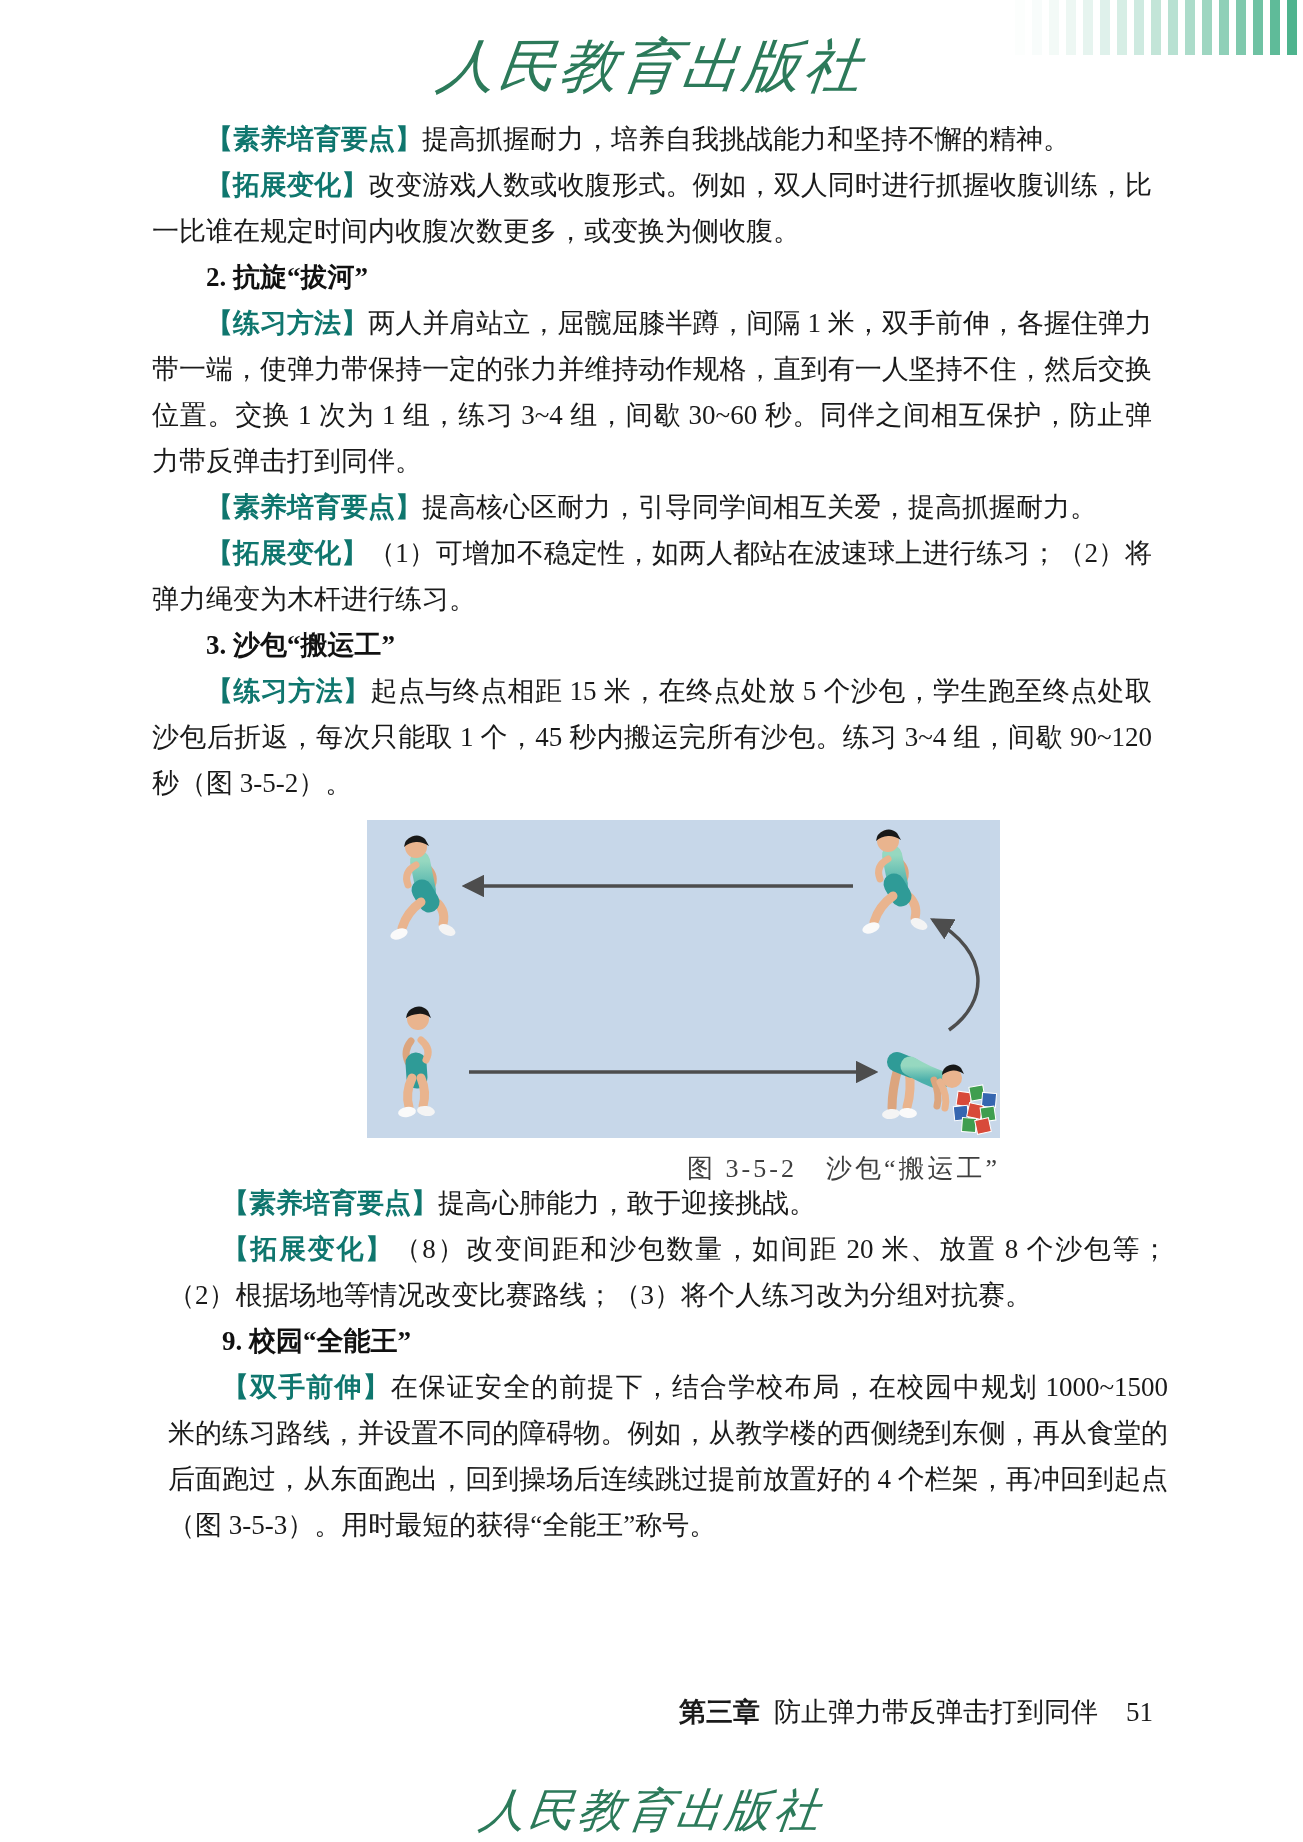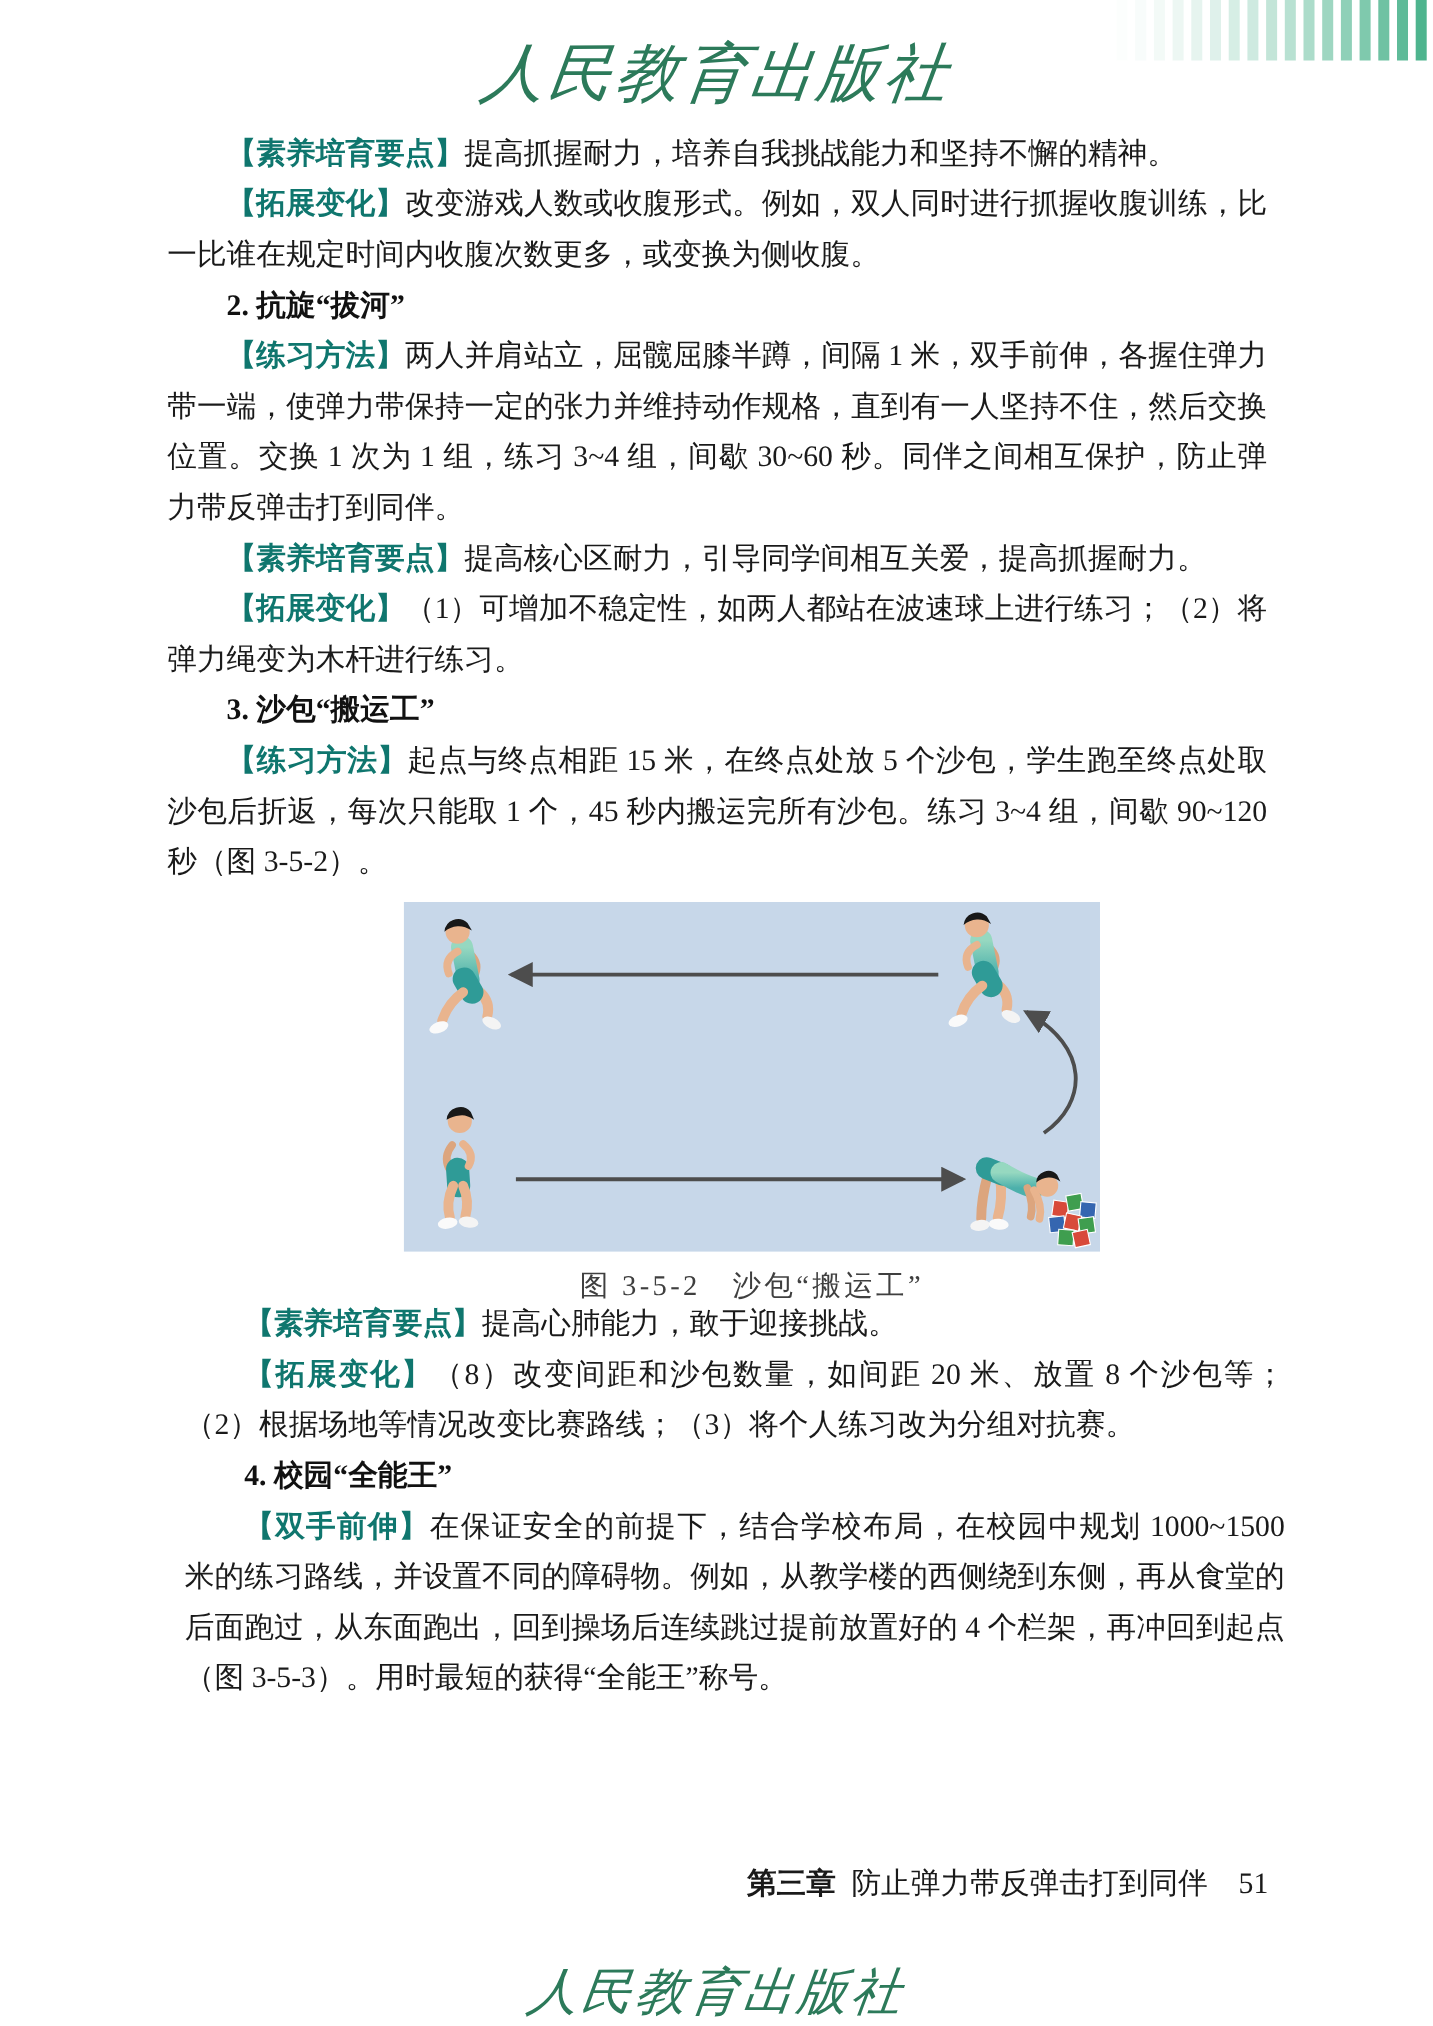--- a/index.html
+++ b/index.html
@@ -18,21 +18,21 @@
   .bars i{display:block;width:10px;height:55px;background:#4eb48e;}
   
   .content{position:absolute;left:152px;width:1000px;font-size:27px;line-height:46px;
            text-align:justify;}
   .block1{top:116px;}
   .block2{top:1180px;margin-left:16px;}
   .content p{margin:0;text-indent:2em;}
   .tag{color:#0f766e;font-weight:bold;}
   p.heading{font-weight:bold;color:#111;}
   
-  .figwrap{position:absolute;left:367px;top:820px;width:633px;text-align:center;}
+  .figwrap{position:absolute;left:367px;top:820px;width:633px;text-align:right;}
   .figwrap svg{display:block;width:633px;height:318px;}
   figcaption{margin-top:16px;font-size:26px;line-height:30px;color:#3f3f3f;
              letter-spacing:3px;white-space:nowrap;}
   
   .footer{position:absolute;right:150px;top:1694px;font-size:27px;white-space:nowrap;}
   .footer .chap{font-weight:bold;}
   .footer .title{margin-left:14px;}
   .footer .pagenum{margin-left:28px;}
 </style>
 </head>
@@ -140,21 +140,21 @@
       <rect x="10" y="40" width="14" height="14" fill="#3f9e4f" stroke="#fff" stroke-width="1" transform="rotate(4 17 47)"></rect>
       <rect x="24" y="41" width="14" height="14" fill="#d84a3a" stroke="#fff" stroke-width="1" transform="rotate(-12 31 48)"></rect>
     </g>
   </svg>
   <figcaption>图 3-5-2　沙包“搬运工”</figcaption>
 </figure>
 
 <div class="content block2">
   <p><span class="tag">【素养培育要点】</span><span>提高心肺能力，敢于迎接挑战。</span></p>
   <p><span class="tag">【拓展变化】</span><span>（8）改变间距和沙包数量，如间距 20 米、放置 8 个沙包等；（2）根据场地等情况改变比赛路线；（3）将个人练习改为分组对抗赛。</span></p>
-  <p class="heading">4. 校园“全能王”</p>
+  <p class="heading">9. 校园“全能王”</p>
   <p><span class="tag">【双手前伸】</span><span>在保证安全的前提下，结合学校布局，在校园中规划 1000~1500 米的练习路线，并设置不同的障碍物。例如，从教学楼的西侧绕到东侧，再从食堂的后面跑过，从东面跑出，回到操场后连续跳过提前放置好的 4 个栏架，再冲回到起点（图 3-5-3）。用时最短的获得“全能王”称号。</span></p>
 </div>
 
 <div class="footer">
   <span class="chap">第三章</span><span class="title">防止弹力带反弹击打到同伴</span><span class="pagenum">51</span>
 </div>
 
 <div class="logo logo-bottom">人民教育出版社</div>
 
 </body></html>

